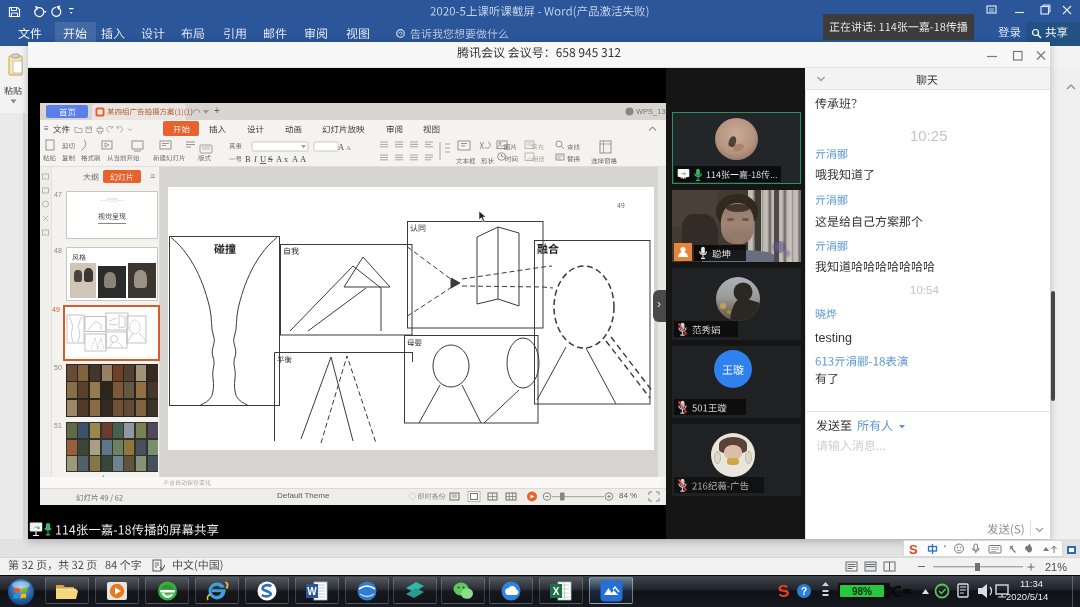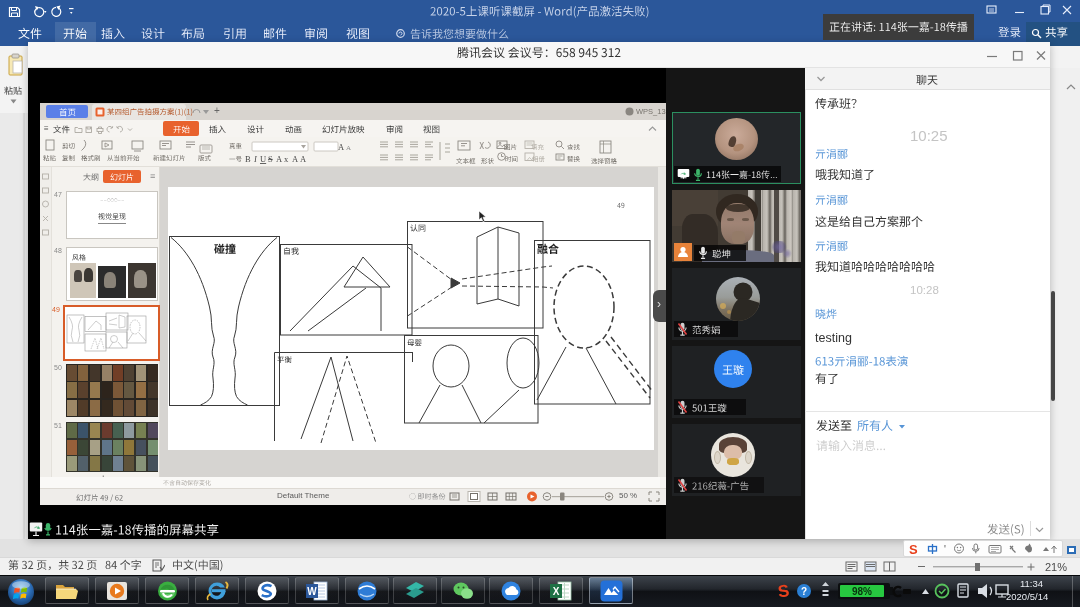--- a/index.html
+++ b/index.html
@@ -692,21 +692,21 @@
 <circle cx="84" cy="6.5" r="5" fill="#e8622d"></circle>
     <path d="M82.5 4.5 l4 2 -4 2z" fill="#fff"></path>
 <circle cx="99" cy="6.5" r="3.8" fill="none" stroke="#8a867f"></circle>
     <path d="M97.3 6.5 h3.4" stroke="#8a867f"></path>
 <rect x="104" y="6" width="52" height="1.2" fill="#b1ada6"></rect>
 <rect x="112" y="2.5" width="4.5" height="8" rx="1" fill="#8a867f"></rect>
 <circle cx="161" cy="6.5" r="3.8" fill="none" stroke="#8a867f"></circle>
     <path d="M159.3 6.5 h3.4 M161 4.8 v3.4" stroke="#8a867f"></path>
 
 </svg>
-<div class="tx" style="left:619px;top:491px;font-size:8px;color:#5a5a5a;">50 %</div>
+<div class="tx" style="left:619px;top:491px;font-size:8px;color:#5a5a5a;">84 %</div>
 <svg class="ab" style="left:648px;top:491px" width="12" height="11" viewBox="0 0 12 11">
     <g fill="none" stroke="#8a867f" stroke-width="1">
       <path d="M1 4 v-3 h3 M8 1 h3 v3 M11 7 v3 h-3 M4 10 h-3 v-3"></path>
     </g>
   </svg>
 <div class="ab" style="left:40px;top:477px;width:620px;height:11px;background:#faf9f7;"></div>
 <svg class="ab" style="left:163.0px;top:479.0px;" width="50" height="8" viewBox="0 0 50 8">
     <g transform="translate(0,6.0)">
       <path d="M3.4 -2.9C4.1 -2.4 5 -1.7 5.4 -1.2L5.8 -1.6C5.3 -2 4.4 -2.7 3.7 -3.2ZM0.4 -4.6V-4.2H3.1C2.5 -3.1 1.5 -2.1 0.3 -1.5C0.4 -1.4 0.5 -1.2 0.6 -1.1C1.4 -1.6 2.1 -2.2 2.8 -2.9V0.5H3.2V-3.5C3.4 -3.7 3.5 -3.9 3.7 -4.2H5.6V-4.6Z M8.4 -3.5C8.7 -3.3 9.1 -3 9.3 -2.8L9.6 -3.1C9.4 -3.3 9 -3.6 8.7 -3.7ZM7.1 -1.6V0.5H7.5V0.2H10.5V0.5H10.9V-1.6H9.8C10.2 -1.9 10.5 -2.3 10.8 -2.6L10.4 -2.8L10.4 -2.7H7.1V-2.3H10C9.8 -2.1 9.5 -1.8 9.3 -1.6ZM7.5 -0.2V-1.2H10.5V-0.2ZM9 -5.1C8.4 -4.2 7.3 -3.5 6.2 -3.1C6.3 -3 6.5 -2.9 6.5 -2.7C7.5 -3.1 8.4 -3.7 9 -4.4C9.6 -3.7 10.6 -3.1 11.5 -2.8C11.6 -2.9 11.7 -3.1 11.8 -3.2C10.9 -3.4 9.8 -4 9.3 -4.7L9.4 -4.9Z M13.4 -2.5H16.6V-1.6H13.4ZM13.4 -2.9V-3.8H16.6V-2.9ZM13.4 -1.2H16.6V-0.3H13.4ZM14.7 -5.1C14.7 -4.8 14.6 -4.5 14.5 -4.2H13V0.5H13.4V0.1H16.6V0.5H17.1V-4.2H15C15.1 -4.4 15.2 -4.7 15.3 -5Z M18.5 -4.5V-4.1H20.9V-4.5ZM21.9 -4.9C21.9 -4.5 21.9 -4.1 21.9 -3.7H21V-3.2H21.9C21.8 -1.9 21.6 -0.6 20.7 0.1C20.9 0.2 21 0.4 21.1 0.5C22 -0.4 22.2 -1.7 22.3 -3.2H23.2C23.2 -1.1 23.1 -0.3 22.9 -0.1C22.9 -0 22.8 -0 22.7 -0C22.6 -0 22.2 -0 21.9 -0.1C22 0.1 22 0.3 22 0.4C22.4 0.4 22.7 0.4 22.9 0.4C23.1 0.4 23.2 0.3 23.3 0.2C23.5 -0.1 23.6 -1 23.7 -3.4C23.7 -3.5 23.7 -3.7 23.7 -3.7H22.3C22.4 -4.1 22.4 -4.5 22.4 -4.9ZM18.5 -0.3 18.5 -0.3V-0.3C18.7 -0.3 18.9 -0.4 20.6 -0.8L20.7 -0.4L21.1 -0.5C21 -0.9 20.7 -1.7 20.5 -2.2L20.1 -2.1C20.2 -1.8 20.3 -1.5 20.4 -1.2L19 -0.9C19.2 -1.4 19.5 -2.1 19.6 -2.7H21V-3.1H18.3V-2.7H19.2C19 -2 18.8 -1.3 18.7 -1.1C18.6 -0.9 18.5 -0.7 18.4 -0.7C18.4 -0.6 18.5 -0.4 18.5 -0.3Z M26.7 -4.4H28.9V-3.3H26.7ZM26.3 -4.8V-2.8H27.6V-2.1H25.8V-1.7H27.3C26.9 -1.1 26.3 -0.4 25.7 -0.1C25.8 -0.1 25.9 0.1 26 0.2C26.6 -0.1 27.2 -0.7 27.6 -1.4V0.5H28V-1.4C28.4 -0.8 29 -0.1 29.6 0.2C29.6 0.1 29.8 -0 29.9 -0.1C29.3 -0.4 28.7 -1.1 28.3 -1.7H29.7V-2.1H28V-2.8H29.4V-4.8ZM25.7 -5C25.3 -4.1 24.7 -3.2 24.1 -2.6C24.2 -2.5 24.3 -2.3 24.4 -2.2C24.6 -2.4 24.8 -2.7 25 -3V0.5H25.5V-3.6C25.7 -4 25.9 -4.5 26.1 -4.9Z M33.7 -2.1V-1.6H32V-1.2H33.7V-0.1C33.7 0 33.7 0 33.6 0.1C33.4 0.1 33.1 0.1 32.7 0C32.7 0.2 32.8 0.3 32.8 0.5C33.3 0.5 33.7 0.5 33.9 0.4C34.1 0.3 34.1 0.2 34.1 -0.1V-1.2H35.7V-1.6H34.1V-1.9C34.6 -2.2 35 -2.6 35.4 -3L35.1 -3.2L35 -3.1H32.5V-2.7H34.6C34.3 -2.5 34 -2.2 33.7 -2.1ZM32.3 -5C32.2 -4.8 32.2 -4.5 32.1 -4.3H30.4V-3.8H31.9C31.5 -3 30.9 -2.2 30.2 -1.7C30.3 -1.6 30.4 -1.4 30.4 -1.3C30.7 -1.5 30.9 -1.7 31.1 -1.9V0.5H31.6V-2.5C31.9 -2.9 32.1 -3.3 32.4 -3.8H35.6V-4.3H32.5C32.6 -4.5 32.7 -4.7 32.8 -4.9Z M37.3 -3.8C37.2 -3.3 36.9 -2.9 36.5 -2.6C36.6 -2.6 36.8 -2.5 36.9 -2.4C37.2 -2.7 37.5 -3.2 37.7 -3.7ZM40.1 -3.5C40.5 -3.2 41 -2.7 41.2 -2.4L41.5 -2.6C41.3 -2.9 40.9 -3.4 40.5 -3.7ZM38.6 -5C38.7 -4.8 38.8 -4.6 38.9 -4.4H36.4V-4H38.1V-2.2H38.5V-4H39.5V-2.2H39.9V-4H41.6V-4.4H39.4C39.3 -4.6 39.2 -4.9 39 -5.1ZM36.8 -2V-1.6H37.3C37.6 -1.2 38 -0.8 38.5 -0.5C37.9 -0.2 37.1 -0 36.3 0.1C36.4 0.2 36.5 0.4 36.5 0.5C37.4 0.4 38.2 0.1 39 -0.2C39.7 0.1 40.5 0.4 41.5 0.5C41.5 0.4 41.6 0.2 41.7 0.1C40.9 0 40.1 -0.2 39.5 -0.4C40.1 -0.8 40.6 -1.3 40.9 -1.9L40.6 -2.1L40.6 -2ZM37.8 -1.6H40.3C39.9 -1.2 39.5 -0.9 39 -0.7C38.5 -0.9 38.1 -1.2 37.8 -1.6Z M47.2 -4.2C46.8 -3.5 46.2 -2.9 45.6 -2.4V-4.9H45.1V-2.1C44.7 -1.8 44.3 -1.6 43.9 -1.4C44 -1.3 44.2 -1.1 44.3 -1C44.5 -1.2 44.8 -1.3 45.1 -1.5V-0.5C45.1 0.2 45.3 0.4 45.9 0.4C46 0.4 46.8 0.4 46.9 0.4C47.6 0.4 47.7 -0 47.8 -1.1C47.6 -1.2 47.4 -1.3 47.3 -1.4C47.3 -0.3 47.2 -0.1 46.9 -0.1C46.7 -0.1 46.1 -0.1 45.9 -0.1C45.6 -0.1 45.6 -0.1 45.6 -0.5V-1.9C46.4 -2.4 47.1 -3.1 47.6 -3.9ZM43.9 -5C43.5 -4.1 42.9 -3.2 42.3 -2.7C42.3 -2.6 42.5 -2.3 42.6 -2.2C42.8 -2.4 43 -2.7 43.2 -3V0.5H43.7V-3.7C43.9 -4.1 44.2 -4.5 44.3 -4.9Z" fill="#a8a49e"></path>
     </g>
@@ -963,21 +963,21 @@
 <svg class="ab" style="left:815.0px;top:239.0px;" width="35" height="15" viewBox="0 0 35 15">
     <g transform="translate(0,11.0)">
       <path d="M1.9 -8.3V-7.4H9.2V-8.3ZM0.9 -5.7V-4.8H3.4V-4.4C3.4 -3.1 3.2 -1.2 0.7 0.2C0.9 0.4 1.2 0.7 1.3 0.9C4 -0.7 4.2 -2.9 4.2 -4.4V-4.8H6.9V0.8H7.8V-4.8H10.2V-5.7Z M16.3 -8.2H19.8V-6.7H16.3ZM15.6 -8.8V-6H20.5V-8.8ZM12 -8.6C12.7 -8.2 13.6 -7.7 14 -7.3L14.5 -8C14.1 -8.3 13.2 -8.8 12.5 -9.2ZM11.4 -5.6C12.1 -5.3 13 -4.8 13.5 -4.4L13.9 -5.1C13.5 -5.4 12.6 -5.9 11.9 -6.2ZM11.8 0.2 12.5 0.7C13.1 -0.3 13.8 -1.7 14.4 -2.8L13.8 -3.4C13.1 -2.1 12.3 -0.7 11.8 0.2ZM20.1 -4.5V-3.5H15.9V-4.5ZM15.1 -5.2V0.9H15.9V-1.2H20.1V-0.1C20.1 0.1 20.1 0.2 19.9 0.2C19.7 0.2 19.2 0.2 18.5 0.1C18.6 0.4 18.7 0.7 18.8 0.9C19.6 0.9 20.2 0.9 20.5 0.8C20.8 0.6 20.9 0.4 20.9 -0.1V-5.2ZM15.9 -2.8H20.1V-1.8H15.9Z M22.5 -8.6V-7.8H28.9V-8.6ZM26.6 -4.4C26.9 -3.7 27.3 -2.8 27.4 -2.1L27.9 -2.3C27.8 -2.9 27.4 -3.8 27 -4.5ZM22.8 -6.9V0.9H23.4V-4.3C23.7 -3.6 24 -2.7 24.1 -2.1L24.6 -2.2C24.5 -2.9 24.2 -3.8 23.8 -4.5L23.4 -4.4V-6.1H24.8V0C24.8 0.1 24.7 0.1 24.6 0.1C24.5 0.1 24.3 0.1 23.9 0.1C24 0.3 24.1 0.6 24.1 0.8C24.6 0.8 24.9 0.8 25.1 0.6C25.3 0.5 25.4 0.3 25.4 0V-6.9ZM25.9 -6.9V0.8H26.6V-6.1H28V0C28 0.1 28 0.1 27.9 0.1C27.8 0.1 27.5 0.2 27.1 0.1C27.2 0.3 27.3 0.6 27.3 0.8C27.8 0.8 28.1 0.8 28.3 0.6C28.6 0.5 28.6 0.3 28.6 0V-6.9ZM29.4 -8.7V0.9H30.1V-8H31.6C31.3 -7.1 30.9 -5.9 30.5 -4.9C31.4 -3.9 31.7 -3.1 31.7 -2.4C31.7 -2 31.6 -1.7 31.4 -1.5C31.3 -1.5 31.2 -1.4 31 -1.4C30.8 -1.4 30.6 -1.4 30.3 -1.4C30.4 -1.2 30.5 -0.9 30.5 -0.7C30.8 -0.6 31.1 -0.6 31.3 -0.7C31.6 -0.7 31.8 -0.8 32 -0.9C32.3 -1.1 32.4 -1.7 32.4 -2.3C32.4 -3.1 32.2 -4 31.3 -5C31.7 -6 32.2 -7.4 32.6 -8.4L32 -8.8L31.9 -8.7Z" fill="#5694d6"></path>
     </g>
   </svg>
 <svg class="ab" style="left:815.0px;top:259.0px;" width="122" height="16" viewBox="0 0 122 16">
     <g transform="translate(0,12.0)">
       <path d="M8.4 -9.3C9.1 -8.7 10 -7.8 10.3 -7.2L11.1 -7.8C10.7 -8.3 9.8 -9.2 9.1 -9.8ZM10 -5.1C9.6 -4.4 9 -3.6 8.4 -2.9C8.2 -3.7 8 -4.7 7.9 -5.7H11.4V-6.5H7.8C7.7 -7.6 7.7 -8.8 7.7 -10H6.7C6.7 -8.8 6.8 -7.6 6.9 -6.5H4.1V-8.6C4.9 -8.8 5.6 -9 6.2 -9.2L5.5 -9.9C4.4 -9.5 2.4 -9.1 0.7 -8.8C0.9 -8.6 1 -8.3 1 -8.1C1.7 -8.2 2.5 -8.3 3.2 -8.4V-6.5H0.7V-5.7H3.2V-3.6L0.5 -3L0.8 -2.1L3.2 -2.7V-0.2C3.2 0 3.2 0.1 3 0.1C2.7 0.1 2 0.1 1.3 0.1C1.4 0.3 1.6 0.7 1.6 1C2.6 1 3.2 0.9 3.6 0.8C4 0.7 4.1 0.4 4.1 -0.2V-2.9L6.4 -3.4L6.3 -4.2L4.1 -3.7V-5.7H7C7.1 -4.4 7.4 -3.2 7.6 -2.2C6.8 -1.4 5.8 -0.7 4.8 -0.2C5 -0 5.3 0.3 5.4 0.5C6.3 0 7.2 -0.6 8 -1.3C8.5 0.1 9.2 1 10.2 1C11.1 1 11.4 0.4 11.6 -1.6C11.3 -1.7 11 -1.9 10.8 -2.1C10.8 -0.5 10.6 0.1 10.3 0.1C9.7 0.1 9.1 -0.7 8.7 -2C9.5 -2.8 10.2 -3.8 10.8 -4.8Z M18.6 -9V0.6H19.4V-0.3H22V0.5H22.9V-9ZM19.4 -1.2V-8.2H22V-1.2ZM13.9 -10.1C13.6 -8.6 13.1 -7.2 12.4 -6.3C12.6 -6.1 13 -5.9 13.1 -5.7C13.5 -6.3 13.8 -6.9 14.1 -7.6H15V-5.7V-5.2H12.5V-4.4H15C14.8 -2.8 14.2 -1 12.4 0.3C12.6 0.4 12.9 0.7 13 0.9C14.4 -0.1 15.1 -1.3 15.5 -2.6C16.2 -1.9 17.1 -0.8 17.5 -0.2L18.1 -0.9C17.8 -1.3 16.3 -3 15.7 -3.6C15.8 -3.8 15.8 -4.1 15.9 -4.4H18.2V-5.2H15.9L15.9 -5.7V-7.6H17.8V-8.5H14.4C14.5 -8.9 14.7 -9.4 14.8 -9.9Z M24.8 -9.2C25.4 -8.6 26.2 -7.7 26.5 -7.2L27.2 -7.7C26.9 -8.2 26.1 -9 25.5 -9.6ZM29.5 -4.4H33.5V-3.4H29.5ZM29.5 -2.8H33.5V-1.8H29.5ZM29.5 -6H33.5V-5.1H29.5ZM28.6 -6.7V-1.1H34.4V-6.7H31.5C31.6 -7 31.8 -7.4 31.9 -7.7H35.4V-8.5H33.1C33.4 -8.9 33.7 -9.4 34 -9.8L33.1 -10.1C32.9 -9.6 32.5 -9 32.2 -8.5H30L30.6 -8.8C30.4 -9.2 30.1 -9.7 29.7 -10.1L29 -9.8C29.3 -9.4 29.6 -8.9 29.8 -8.5H27.7V-7.7H30.9C30.8 -7.4 30.7 -7 30.6 -6.7ZM27.1 -5.8H24.6V-5H26.3V-1.2C25.7 -1 25.1 -0.5 24.5 0.1L25.1 0.8C25.7 0.1 26.3 -0.6 26.7 -0.6C27 -0.6 27.4 -0.2 27.9 0.1C28.7 0.6 29.7 0.7 31.2 0.7C32.3 0.7 34.4 0.6 35.3 0.6C35.3 0.3 35.4 -0.1 35.5 -0.3C34.4 -0.2 32.6 -0.1 31.2 -0.1C29.9 -0.1 28.8 -0.2 28.1 -0.6C27.7 -0.9 27.4 -1.1 27.1 -1.2Z M43.6 -10.1C43 -8.4 41.7 -6.7 40.1 -5.7C40.3 -5.5 40.6 -5.2 40.8 -5C41.2 -5.3 41.5 -5.6 41.9 -5.9V-5.3H45.8V-6C46.2 -5.7 46.5 -5.4 46.9 -5.1C47.1 -5.4 47.4 -5.7 47.6 -5.9C46.3 -6.6 45 -8 44.3 -9.5L44.4 -9.8ZM45.7 -6.1H42.1C42.8 -6.9 43.4 -7.7 43.9 -8.6C44.4 -7.7 45 -6.9 45.7 -6.1ZM41.3 -4V1H42.2V0.3H45.4V1H46.3V-4ZM42.2 -0.5V-3.1H45.4V-0.5ZM36.9 -8.9V-1.1H37.7V-2.2H40V-8.9ZM37.7 -8.1H39.2V-3.1H37.7Z M55.6 -10.1C55 -8.4 53.7 -6.7 52.1 -5.7C52.3 -5.5 52.6 -5.2 52.8 -5C53.2 -5.3 53.5 -5.6 53.9 -5.9V-5.3H57.8V-6C58.2 -5.7 58.5 -5.4 58.9 -5.1C59.1 -5.4 59.4 -5.7 59.6 -5.9C58.3 -6.6 57 -8 56.3 -9.5L56.4 -9.8ZM57.7 -6.1H54.1C54.8 -6.9 55.4 -7.7 55.9 -8.6C56.4 -7.7 57 -6.9 57.7 -6.1ZM53.3 -4V1H54.2V0.3H57.4V1H58.3V-4ZM54.2 -0.5V-3.1H57.4V-0.5ZM48.9 -8.9V-1.1H49.7V-2.2H52V-8.9ZM49.7 -8.1H51.2V-3.1H49.7Z M67.6 -10.1C67 -8.4 65.7 -6.7 64.1 -5.7C64.3 -5.5 64.6 -5.2 64.8 -5C65.2 -5.3 65.5 -5.6 65.9 -5.9V-5.3H69.8V-6C70.2 -5.7 70.5 -5.4 70.9 -5.1C71.1 -5.4 71.4 -5.7 71.6 -5.9C70.3 -6.6 69 -8 68.3 -9.5L68.4 -9.8ZM69.7 -6.1H66.1C66.8 -6.9 67.4 -7.7 67.9 -8.6C68.4 -7.7 69 -6.9 69.7 -6.1ZM65.3 -4V1H66.2V0.3H69.4V1H70.3V-4ZM66.2 -0.5V-3.1H69.4V-0.5ZM60.9 -8.9V-1.1H61.7V-2.2H64V-8.9ZM61.7 -8.1H63.2V-3.1H61.7Z M79.6 -10.1C79 -8.4 77.7 -6.7 76.1 -5.7C76.3 -5.5 76.6 -5.2 76.8 -5C77.2 -5.3 77.5 -5.6 77.9 -5.9V-5.3H81.8V-6C82.2 -5.7 82.5 -5.4 82.9 -5.1C83.1 -5.4 83.4 -5.7 83.6 -5.9C82.3 -6.6 81 -8 80.3 -9.5L80.4 -9.8ZM81.7 -6.1H78.1C78.8 -6.9 79.4 -7.7 79.9 -8.6C80.4 -7.7 81 -6.9 81.7 -6.1ZM77.3 -4V1H78.2V0.3H81.4V1H82.3V-4ZM78.2 -0.5V-3.1H81.4V-0.5ZM72.9 -8.9V-1.1H73.7V-2.2H76V-8.9ZM73.7 -8.1H75.2V-3.1H73.7Z M91.6 -10.1C91 -8.4 89.7 -6.7 88.1 -5.7C88.3 -5.5 88.6 -5.2 88.8 -5C89.2 -5.3 89.5 -5.6 89.9 -5.9V-5.3H93.8V-6C94.2 -5.7 94.5 -5.4 94.9 -5.1C95.1 -5.4 95.4 -5.7 95.6 -5.9C94.3 -6.6 93 -8 92.3 -9.5L92.4 -9.8ZM93.7 -6.1H90.1C90.8 -6.9 91.4 -7.7 91.9 -8.6C92.4 -7.7 93 -6.9 93.7 -6.1ZM89.3 -4V1H90.2V0.3H93.4V1H94.3V-4ZM90.2 -0.5V-3.1H93.4V-0.5ZM84.9 -8.9V-1.1H85.7V-2.2H88V-8.9ZM85.7 -8.1H87.2V-3.1H85.7Z M103.6 -10.1C103 -8.4 101.7 -6.7 100.1 -5.7C100.3 -5.5 100.6 -5.2 100.8 -5C101.2 -5.3 101.5 -5.6 101.9 -5.9V-5.3H105.8V-6C106.2 -5.7 106.5 -5.4 106.9 -5.1C107.1 -5.4 107.4 -5.7 107.6 -5.9C106.3 -6.6 105 -8 104.3 -9.5L104.4 -9.8ZM105.7 -6.1H102.1C102.8 -6.9 103.4 -7.7 103.9 -8.6C104.4 -7.7 105 -6.9 105.7 -6.1ZM101.3 -4V1H102.2V0.3H105.4V1H106.3V-4ZM102.2 -0.5V-3.1H105.4V-0.5ZM96.9 -8.9V-1.1H97.7V-2.2H100V-8.9ZM97.7 -8.1H99.2V-3.1H97.7Z M115.6 -10.1C115 -8.4 113.7 -6.7 112.1 -5.7C112.3 -5.5 112.6 -5.2 112.8 -5C113.2 -5.3 113.5 -5.6 113.9 -5.9V-5.3H117.8V-6C118.2 -5.7 118.5 -5.4 118.9 -5.1C119.1 -5.4 119.4 -5.7 119.6 -5.9C118.3 -6.6 117 -8 116.3 -9.5L116.4 -9.8ZM117.7 -6.1H114.1C114.8 -6.9 115.4 -7.7 115.9 -8.6C116.4 -7.7 117 -6.9 117.7 -6.1ZM113.3 -4V1H114.2V0.3H117.4V1H118.3V-4ZM114.2 -0.5V-3.1H117.4V-0.5ZM108.9 -8.9V-1.1H109.7V-2.2H112V-8.9ZM109.7 -8.1H111.2V-3.1H109.7Z" fill="#333"></path>
     </g>
   </svg>
-<div class="tx" style="left:910px;top:284px;font-size:11.5px;color:#c4c4c4;">10:28</div>
+<div class="tx" style="left:910px;top:284px;font-size:11.5px;color:#c4c4c4;">10:54</div>
 <svg class="ab" style="left:815.0px;top:307.0px;" width="24" height="15" viewBox="0 0 24 15">
     <g transform="translate(0,11.0)">
       <path d="M3 -4.6V-2H1.5V-4.6ZM3 -5.3H1.5V-7.7H3ZM0.8 -8.5V-0.4H1.5V-1.3H3.7V-8.5ZM9.2 -7.1C8.7 -6.6 8.2 -6.2 7.5 -5.8C7.2 -6.2 7 -6.7 6.8 -7.2L10.1 -7.5L10 -8.2L6.6 -7.9C6.5 -8.3 6.5 -8.7 6.4 -9.2H5.7C5.7 -8.7 5.8 -8.2 5.9 -7.8L4.1 -7.6L4.2 -6.9L6.1 -7.1C6.3 -6.5 6.5 -6 6.8 -5.5C6 -5.1 5 -4.9 4.1 -4.7C4.2 -4.5 4.5 -4.2 4.6 -4C5.4 -4.2 6.4 -4.5 7.2 -4.9C7.8 -4.2 8.5 -3.8 9.3 -3.8C10 -3.8 10.2 -4.1 10.4 -5.3C10.2 -5.3 9.9 -5.5 9.8 -5.6C9.7 -4.8 9.6 -4.5 9.3 -4.5C8.8 -4.5 8.3 -4.8 7.9 -5.3C8.7 -5.7 9.4 -6.2 9.9 -6.9ZM4 -3.4V-2.6H5.8C5.7 -1.2 5.2 -0.3 3.6 0.2C3.8 0.4 4 0.7 4.1 0.9C6 0.3 6.4 -0.8 6.6 -2.6H7.7V-0.3C7.7 0.5 7.8 0.7 8.6 0.7C8.8 0.7 9.5 0.7 9.7 0.7C10.3 0.7 10.5 0.4 10.6 -0.8C10.4 -0.9 10.1 -1 9.9 -1.1C9.9 -0.1 9.8 0 9.6 0C9.4 0 8.9 0 8.8 0C8.5 0 8.5 0 8.5 -0.3V-2.6H10.4V-3.4Z M12 -7C11.9 -6.1 11.8 -5 11.5 -4.3L12.1 -4.1C12.4 -4.8 12.5 -6 12.6 -6.9ZM16.8 -9.3C16.4 -8 15.7 -6.9 14.9 -6.1C15.1 -5.9 15.3 -5.6 15.4 -5.4C15.7 -5.7 15.9 -6 16.2 -6.4V-3.5H16.9V-7.7C17.1 -8.1 17.3 -8.6 17.5 -9.1ZM18.4 -9.1V-6.4C17.9 -6 17.4 -5.7 17 -5.5C17.2 -5.3 17.4 -5.1 17.5 -4.9C17.8 -5.1 18.1 -5.3 18.4 -5.5V-4.8C18.4 -4 18.7 -3.9 19.4 -3.9H20.4C21.3 -3.9 21.4 -4.2 21.5 -5.4C21.3 -5.4 21 -5.5 20.8 -5.7C20.8 -4.7 20.7 -4.5 20.4 -4.5H19.5C19.2 -4.5 19.1 -4.5 19.1 -4.9V-6C19.9 -6.6 20.7 -7.3 21.3 -8L20.7 -8.5C20.3 -8 19.7 -7.4 19.1 -6.9V-9.1ZM17.8 -3.6V-2.6H15.1V-1.9H17.8V0.9H18.6V-1.9H21.4V-2.6H18.6V-3.6ZM14.5 -7.4C14.4 -6.8 14 -5.9 13.7 -5.3V-5.4V-9.2H13V-5.4C13 -3.4 12.8 -1.3 11.4 0.3C11.6 0.5 11.8 0.7 12 0.9C12.7 0 13.2 -1 13.4 -2.1C13.9 -1.5 14.4 -0.8 14.6 -0.4L15.2 -1C15 -1.3 14 -2.6 13.6 -3C13.7 -3.7 13.7 -4.5 13.7 -5.2L14.2 -5C14.5 -5.6 14.9 -6.4 15.2 -7.2Z" fill="#5694d6"></path>
     </g>
   </svg>
 <div class="tx" style="left:815px;top:331px;font-size:12.5px;color:#333;">testing</div>
 <svg class="ab" style="left:815.0px;top:353.5px;" width="95" height="15" viewBox="0 0 95 15">
     <g transform="translate(0,11.5)">
       <path d="M3.5 0.1C4.8 0.1 5.9 -1 5.9 -2.6C5.9 -4.4 5 -5.2 3.5 -5.2C2.9 -5.2 2.2 -4.9 1.6 -4.2C1.7 -6.8 2.6 -7.7 3.8 -7.7C4.3 -7.7 4.8 -7.5 5.1 -7.1L5.7 -7.7C5.3 -8.2 4.6 -8.6 3.8 -8.6C2.1 -8.6 0.6 -7.3 0.6 -4C0.6 -1.2 1.9 0.1 3.5 0.1ZM1.7 -3.4C2.2 -4.2 2.9 -4.5 3.4 -4.5C4.4 -4.5 4.9 -3.7 4.9 -2.6C4.9 -1.4 4.3 -0.7 3.5 -0.7C2.4 -0.7 1.8 -1.6 1.7 -3.4Z M7.4 0H12V-0.9H10.3V-8.4H9.5C9.1 -8.2 8.5 -8 7.8 -7.8V-7.2H9.3V-0.9H7.4Z M15.8 0.1C17.3 0.1 18.5 -0.7 18.5 -2.3C18.5 -3.4 17.7 -4.2 16.7 -4.4V-4.5C17.6 -4.8 18.2 -5.5 18.2 -6.5C18.2 -7.8 17.2 -8.6 15.8 -8.6C14.8 -8.6 14 -8.2 13.4 -7.6L14 -6.9C14.5 -7.4 15 -7.7 15.7 -7.7C16.6 -7.7 17.1 -7.2 17.1 -6.4C17.1 -5.5 16.6 -4.8 14.8 -4.8V-4C16.8 -4 17.4 -3.3 17.4 -2.3C17.4 -1.3 16.7 -0.7 15.7 -0.7C14.8 -0.7 14.1 -1.2 13.6 -1.7L13.1 -1C13.7 -0.4 14.5 0.1 15.8 0.1Z M21.1 -8.6V-7.8H28.8V-8.6ZM20.1 -5.9V-5.1H22.7V-4.6C22.7 -3.3 22.5 -1.3 19.9 0.3C20.1 0.4 20.4 0.7 20.5 0.9C23.3 -0.8 23.6 -3 23.6 -4.6V-5.1H26.4V0.9H27.3V-5.1H29.8V-5.9Z M36.2 -8.5H39.8V-7H36.2ZM35.4 -9.2V-6.3H40.6V-9.2ZM31.7 -8.9C32.5 -8.6 33.4 -8 33.8 -7.6L34.3 -8.3C33.8 -8.7 32.9 -9.2 32.2 -9.6ZM31.1 -5.8C31.8 -5.5 32.8 -5 33.2 -4.6L33.7 -5.3C33.2 -5.7 32.3 -6.2 31.5 -6.5ZM31.5 0.2 32.2 0.8C32.8 -0.3 33.6 -1.7 34.2 -3L33.5 -3.5C32.9 -2.2 32.1 -0.7 31.5 0.2ZM40.2 -4.7V-3.7H35.8V-4.7ZM35 -5.5V0.9H35.8V-1.2H40.2V-0.1C40.2 0.1 40.1 0.2 40 0.2C39.8 0.2 39.2 0.2 38.5 0.1C38.6 0.4 38.7 0.7 38.8 0.9C39.7 0.9 40.2 0.9 40.6 0.8C40.9 0.7 41 0.4 41 -0.1V-5.5ZM35.8 -3H40.2V-1.9H35.8Z M42.7 -9V-8.2H49.4V-9ZM47 -4.6C47.3 -3.8 47.7 -2.9 47.8 -2.2L48.3 -2.4C48.2 -3.1 47.8 -4 47.4 -4.7ZM42.9 -7.2V0.9H43.6V-4.5C43.9 -3.8 44.3 -2.8 44.4 -2.2L44.9 -2.3C44.8 -3 44.4 -4 44 -4.7L43.6 -4.6V-6.4H45V0C45 0.1 45 0.1 44.9 0.1C44.8 0.1 44.5 0.1 44.1 0.1C44.2 0.3 44.3 0.6 44.4 0.8C44.9 0.8 45.2 0.8 45.4 0.7C45.6 0.6 45.7 0.4 45.7 0V-7.2ZM46.3 -7.2V0.9H46.9V-6.4H48.4V0C48.4 0.1 48.4 0.1 48.3 0.1C48.2 0.1 47.9 0.2 47.5 0.1C47.6 0.3 47.7 0.6 47.7 0.8C48.2 0.8 48.6 0.8 48.8 0.7C49 0.6 49.1 0.4 49.1 0V-7.2ZM49.9 -9.1V0.9H50.6V-8.3H52.2C51.9 -7.4 51.5 -6.2 51.1 -5.2C52 -4.1 52.3 -3.2 52.3 -2.5C52.3 -2.1 52.2 -1.7 52 -1.6C51.9 -1.5 51.7 -1.5 51.6 -1.5C51.4 -1.5 51.1 -1.5 50.8 -1.5C51 -1.3 51 -0.9 51 -0.7C51.3 -0.7 51.6 -0.7 51.9 -0.7C52.2 -0.7 52.4 -0.8 52.6 -0.9C52.9 -1.2 53 -1.7 53 -2.4C53 -3.2 52.8 -4.2 51.9 -5.3C52.3 -6.3 52.8 -7.7 53.2 -8.8L52.6 -9.2L52.5 -9.1Z M54.2 -2.8H57.1V-3.6H54.2Z M58.6 0H63.3V-0.9H61.6V-8.4H60.8C60.3 -8.2 59.8 -8 59 -7.8V-7.2H60.5V-0.9H58.6Z M67.2 0.1C68.8 0.1 69.9 -0.8 69.9 -2C69.9 -3.2 69.2 -3.8 68.5 -4.2V-4.3C69 -4.7 69.6 -5.5 69.6 -6.3C69.6 -7.6 68.7 -8.6 67.3 -8.6C66 -8.6 65 -7.7 65 -6.4C65 -5.5 65.5 -4.9 66.1 -4.5V-4.4C65.3 -4 64.5 -3.2 64.5 -2.1C64.5 -0.8 65.7 0.1 67.2 0.1ZM67.8 -4.6C66.8 -5 65.9 -5.4 65.9 -6.4C65.9 -7.2 66.5 -7.8 67.3 -7.8C68.1 -7.8 68.7 -7.1 68.7 -6.3C68.7 -5.7 68.4 -5.1 67.8 -4.6ZM67.3 -0.6C66.2 -0.6 65.5 -1.3 65.5 -2.2C65.5 -3 66 -3.7 66.6 -4.1C67.8 -3.6 68.9 -3.2 68.9 -2.1C68.9 -1.2 68.2 -0.6 67.3 -0.6Z M73.3 0.9C73.6 0.7 74 0.6 77.2 -0.4C77.2 -0.6 77.1 -1 77.1 -1.2L74.3 -0.4V-2.9C74.9 -3.4 75.6 -3.9 76.1 -4.4C77 -2 78.6 -0.3 80.9 0.5C81.1 0.3 81.3 -0 81.5 -0.2C80.4 -0.6 79.4 -1.1 78.6 -1.9C79.3 -2.3 80.2 -2.9 80.8 -3.5L80.1 -4C79.6 -3.5 78.8 -2.9 78.1 -2.4C77.6 -3 77.2 -3.7 76.9 -4.4H81.1V-5.2H76.6V-6.2H80.3V-6.9H76.6V-7.9H80.8V-8.6H76.6V-9.7H75.7V-8.6H71.6V-7.9H75.7V-6.9H72.2V-6.2H75.7V-5.2H71.2V-4.4H75C73.9 -3.4 72.2 -2.6 70.8 -2.1C71 -1.9 71.3 -1.6 71.4 -1.4C72 -1.6 72.7 -2 73.4 -2.3V-0.6C73.4 -0.2 73.1 0 72.9 0.1C73.1 0.3 73.2 0.7 73.3 0.9Z M89.6 -0.7C90.5 -0.3 91.6 0.4 92.1 0.9L92.8 0.3C92.2 -0.1 91.1 -0.8 90.3 -1.2ZM87.5 -1.1C86.9 -0.6 85.8 -0.1 84.9 0.2C85.1 0.4 85.4 0.7 85.5 0.9C86.5 0.5 87.6 -0.2 88.3 -0.8ZM83 -8.9C83.6 -8.6 84.4 -8.1 84.8 -7.8L85.3 -8.5C84.9 -8.8 84.1 -9.2 83.5 -9.5ZM82.3 -5.8C82.9 -5.5 83.7 -5 84.1 -4.7L84.6 -5.5C84.2 -5.7 83.4 -6.1 82.8 -6.4ZM82.7 0.1 83.4 0.6C84 -0.4 84.6 -1.8 85.1 -3L84.4 -3.6C83.9 -2.3 83.2 -0.8 82.7 0.1ZM88.1 -9.5C88.2 -9.2 88.4 -8.9 88.5 -8.6H85.5V-6.7H86.2V-7.8H91.8V-6.7H92.6V-8.6H89.5C89.4 -8.9 89.1 -9.4 88.9 -9.7ZM86.6 -2.9H88.5V-2H86.6ZM89.4 -2.9H91.3V-2H89.4ZM86.6 -4.6H88.5V-3.6H86.6ZM89.4 -4.6H91.3V-3.6H89.4ZM86.3 -6.8V-6.1H88.5V-5.2H85.8V-1.3H92.1V-5.2H89.4V-6.1H91.7V-6.8Z" fill="#5694d6"></path>
     </g>

